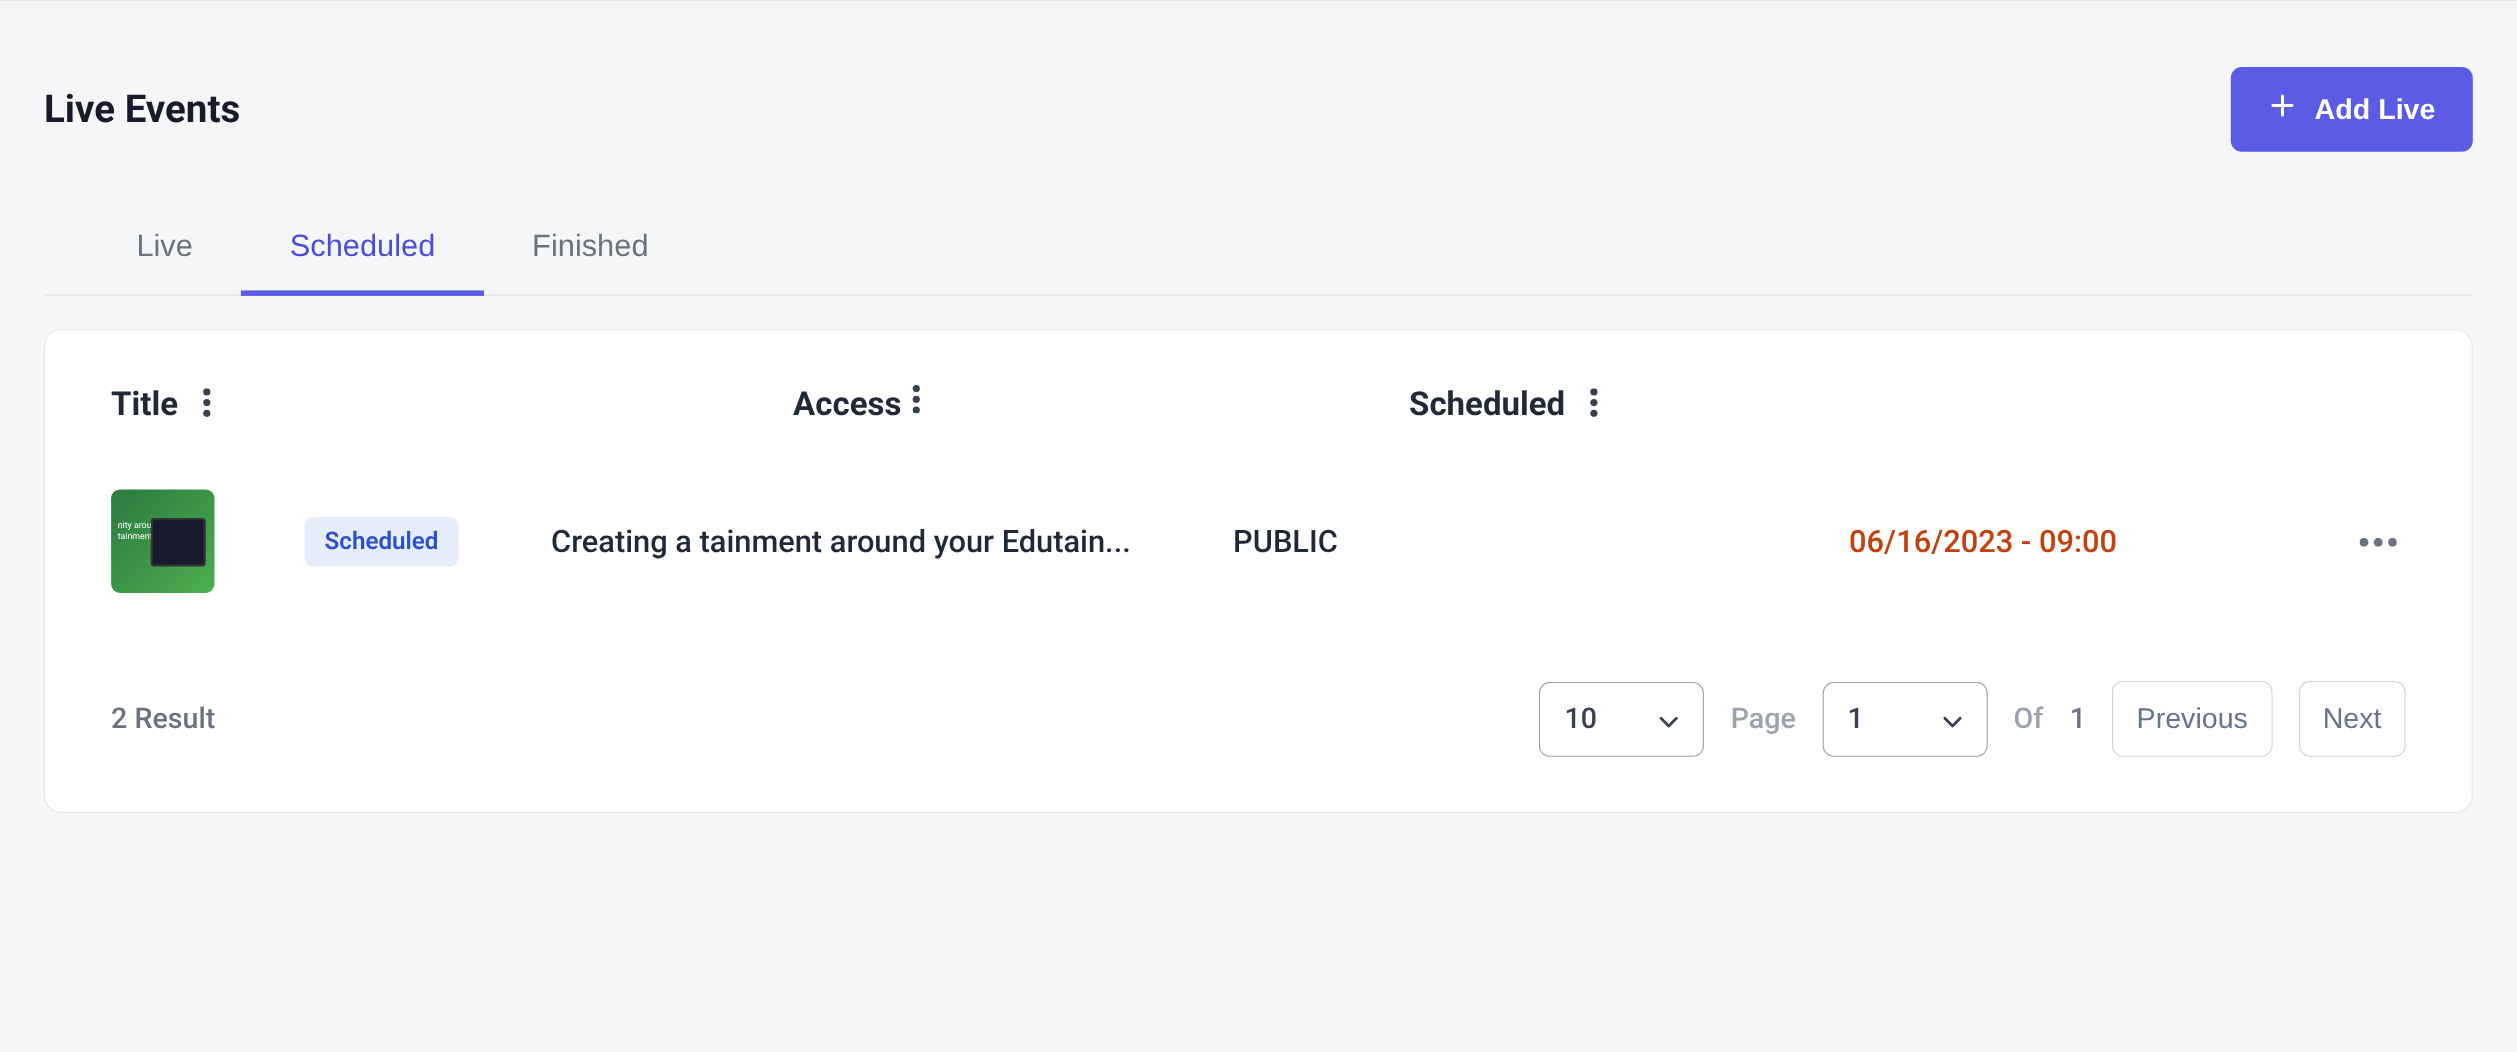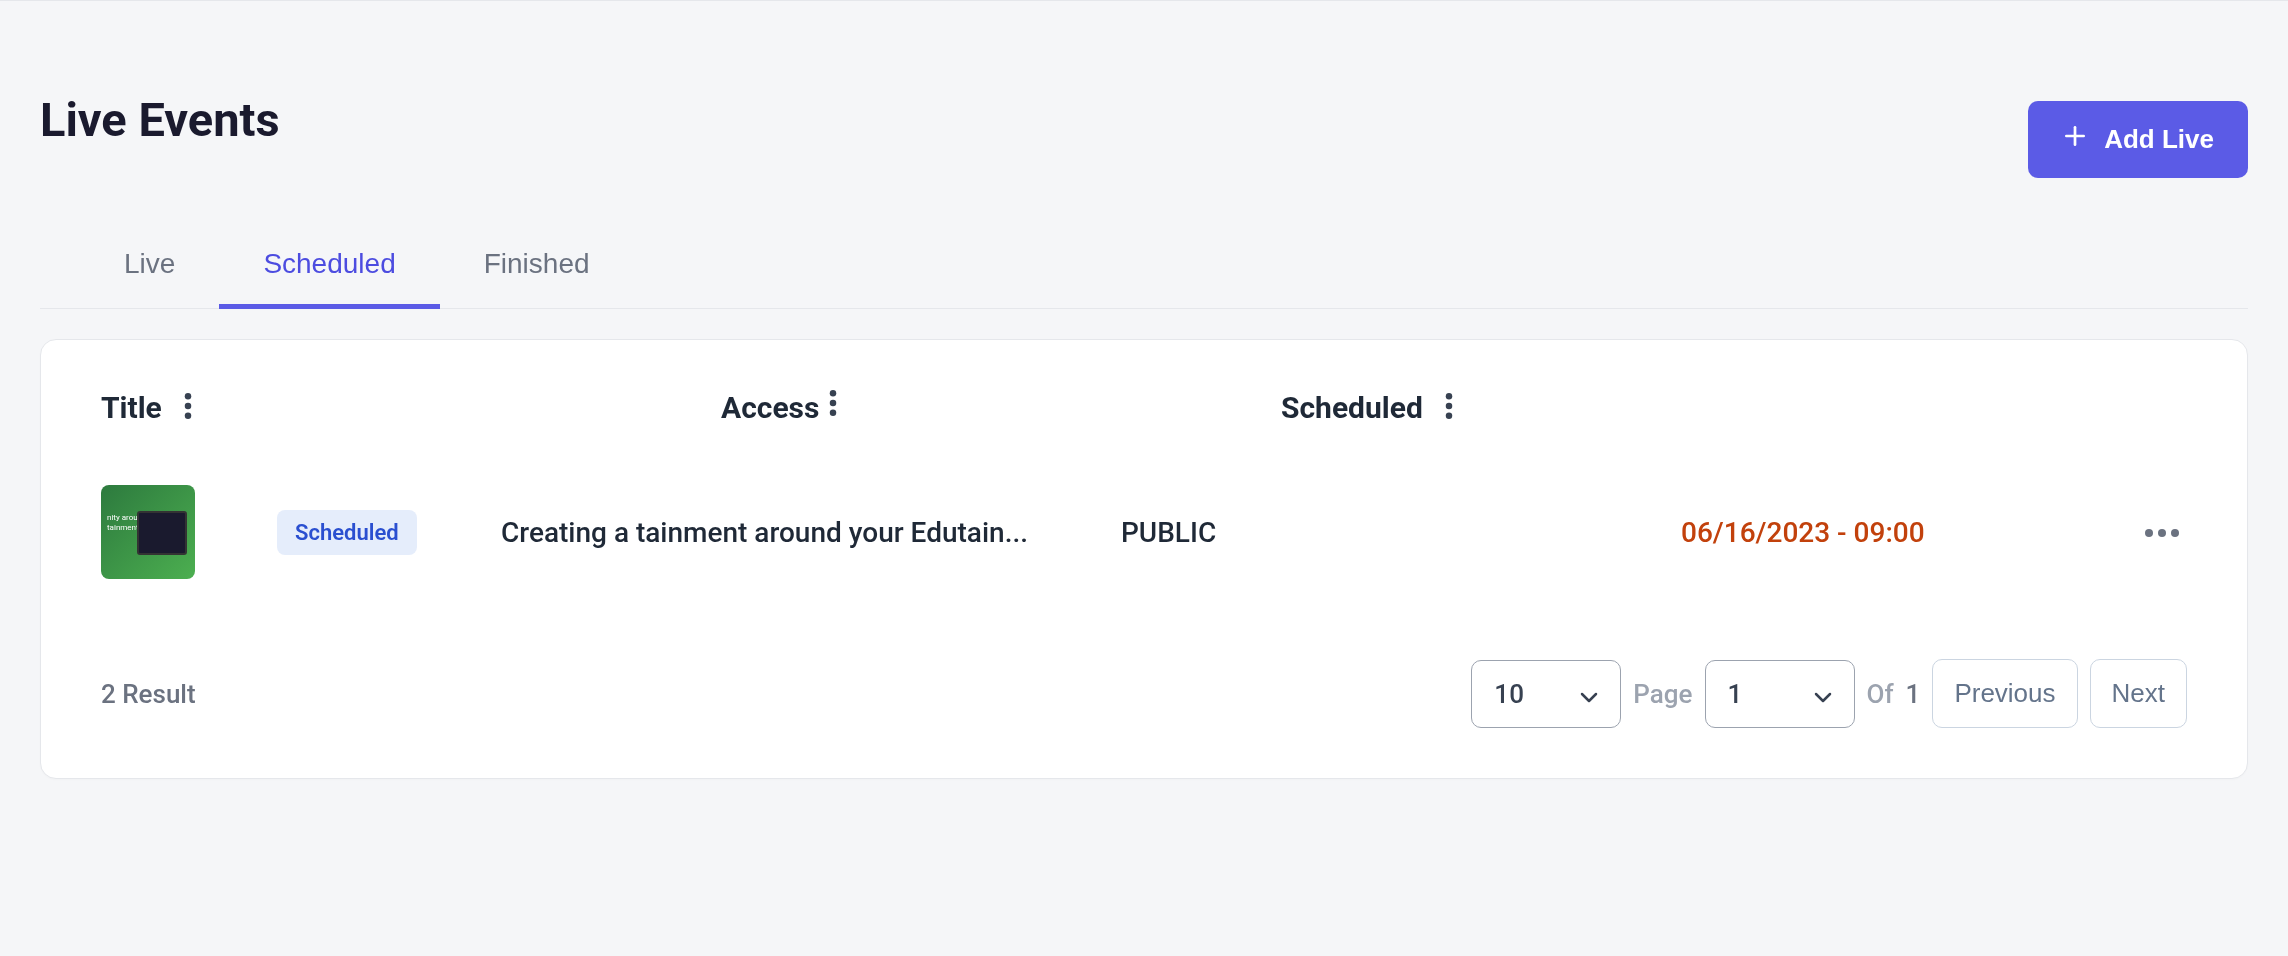--- a/index.html
+++ b/index.html
@@ -15,37 +15,36 @@
     .container {
       padding: 60px 40px 0 40px;
     }
     .header-row {
       display: flex;
       justify-content: space-between;
       align-items: center;
       margin-bottom: 50px;
     }
     .page-title {
-      font-size: 47px;
+      font-size: 35px;
       font-weight: 700;
       color: #1a1a2e;
     }
     .add-live-btn {
       background: #5b5be6;
       color: #fff;
       border: none;
       border-radius: 10px;
       padding: 22px 34px;
       font-size: 26px;
       font-weight: 600;
       cursor: pointer;
       display: flex;
       align-items: center;
       gap: 16px;
-      margin-top: 40px;
     }
     .add-live-btn svg { width: 26px; height: 26px; }
     .tabs {
       display: flex;
       gap: 0;
       border-bottom: 1px solid #e5e7eb;
       padding-left: 40px;
     }
     .tab {
       padding: 20px 44px 24px 44px;
@@ -109,21 +108,21 @@
     .cell-scheduled { flex:0 0 420px; font-size:28px; color:#c2410c; font-weight:500; }
     .cell-actions { flex:1; text-align:right; }
     .row-actions-btn { background:none; border:none; cursor:pointer; color:#6b7280; padding:8px; }
     .row-actions-btn svg { width: 34px; height: 8px; }
     .footer-row {
       display:flex;
       align-items:center;
       padding: 20px 60px 50px 60px;
     }
     .result-count { font-size:26px; color:#6b7280; font-weight:500; flex:1; }
-    .pagination { display:flex; align-items:center; gap:12px; }
+    .pagination { display:flex; align-items:center; gap:24px; }
     .page-label { font-size:26px; color:#9ca3af; font-weight:500; }
     .select-wrap {
       border:1.5px solid #9ca3af; border-radius:10px;
       padding:18px 22px; display:flex; align-items:center; gap:36px;
       background:#fff; cursor:pointer;
       font-size:26px; color:#374151; font-weight:500;
       min-width:150px; justify-content:space-between;
     }
     .select-wrap svg { width:18px; height:12px; }
     .nav-btn {

